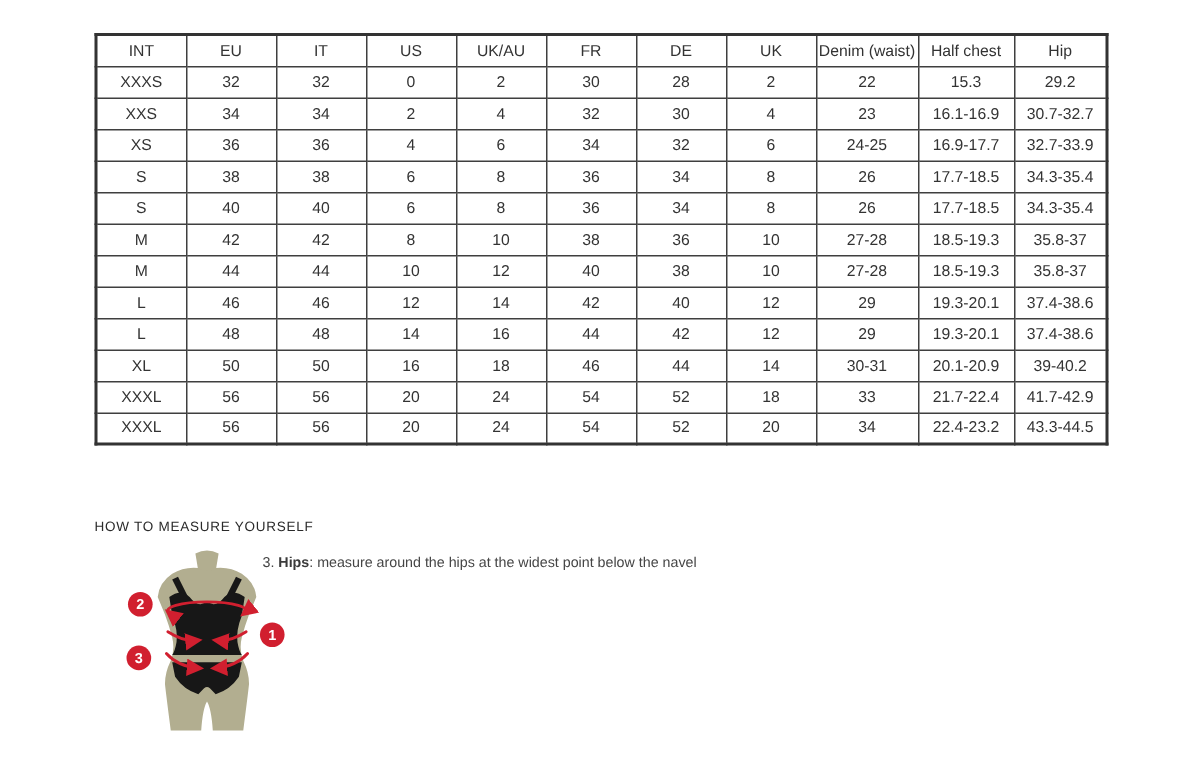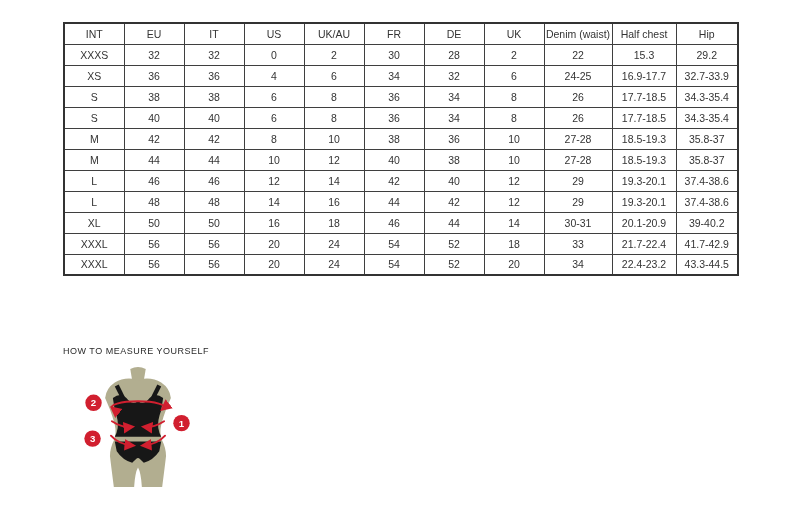--- a/index.html
+++ b/index.html
@@ -93,20 +93,33 @@
           <td>0</td>
           <td>2</td>
           <td>30</td>
           <td>28</td>
           <td>2</td>
           <td>22</td>
           <td>15.3</td>
           <td>29.2</td>
         </tr>
         <tr>
+          <td>XXS</td>
+          <td>34</td>
+          <td>34</td>
+          <td>2</td>
+          <td>4</td>
+          <td>32</td>
+          <td>30</td>
+          <td>4</td>
+          <td>23</td>
+          <td>16.1-16.9</td>
+          <td>30.7-32.7</td>
+        </tr>
+        <tr>
           <td>XS</td>
           <td>36</td>
           <td>36</td>
           <td>4</td>
           <td>6</td>
           <td>34</td>
           <td>32</td>
           <td>6</td>
           <td>24-25</td>
           <td>16.9-17.7</td>
@@ -274,15 +287,16 @@
         <text x="14" y="41.5">2</text>
         <circle cx="105" cy="59" r="8.5" fill="#d11f2f"></circle>
         <text x="105" y="62.5">1</text>
         <circle cx="13" cy="75" r="8.5" fill="#d11f2f"></circle>
         <text x="13" y="78.5">3</text>
       </g>
     </svg>
   </div>
 
   <div class="steps">
+      <div class="step-line"><span>3. </span><span class="step-label">Hips</span><span>: measure around the hips at the widest point below the navel</span></div>
     </div>
 
 </div>
 
 </body></html>

